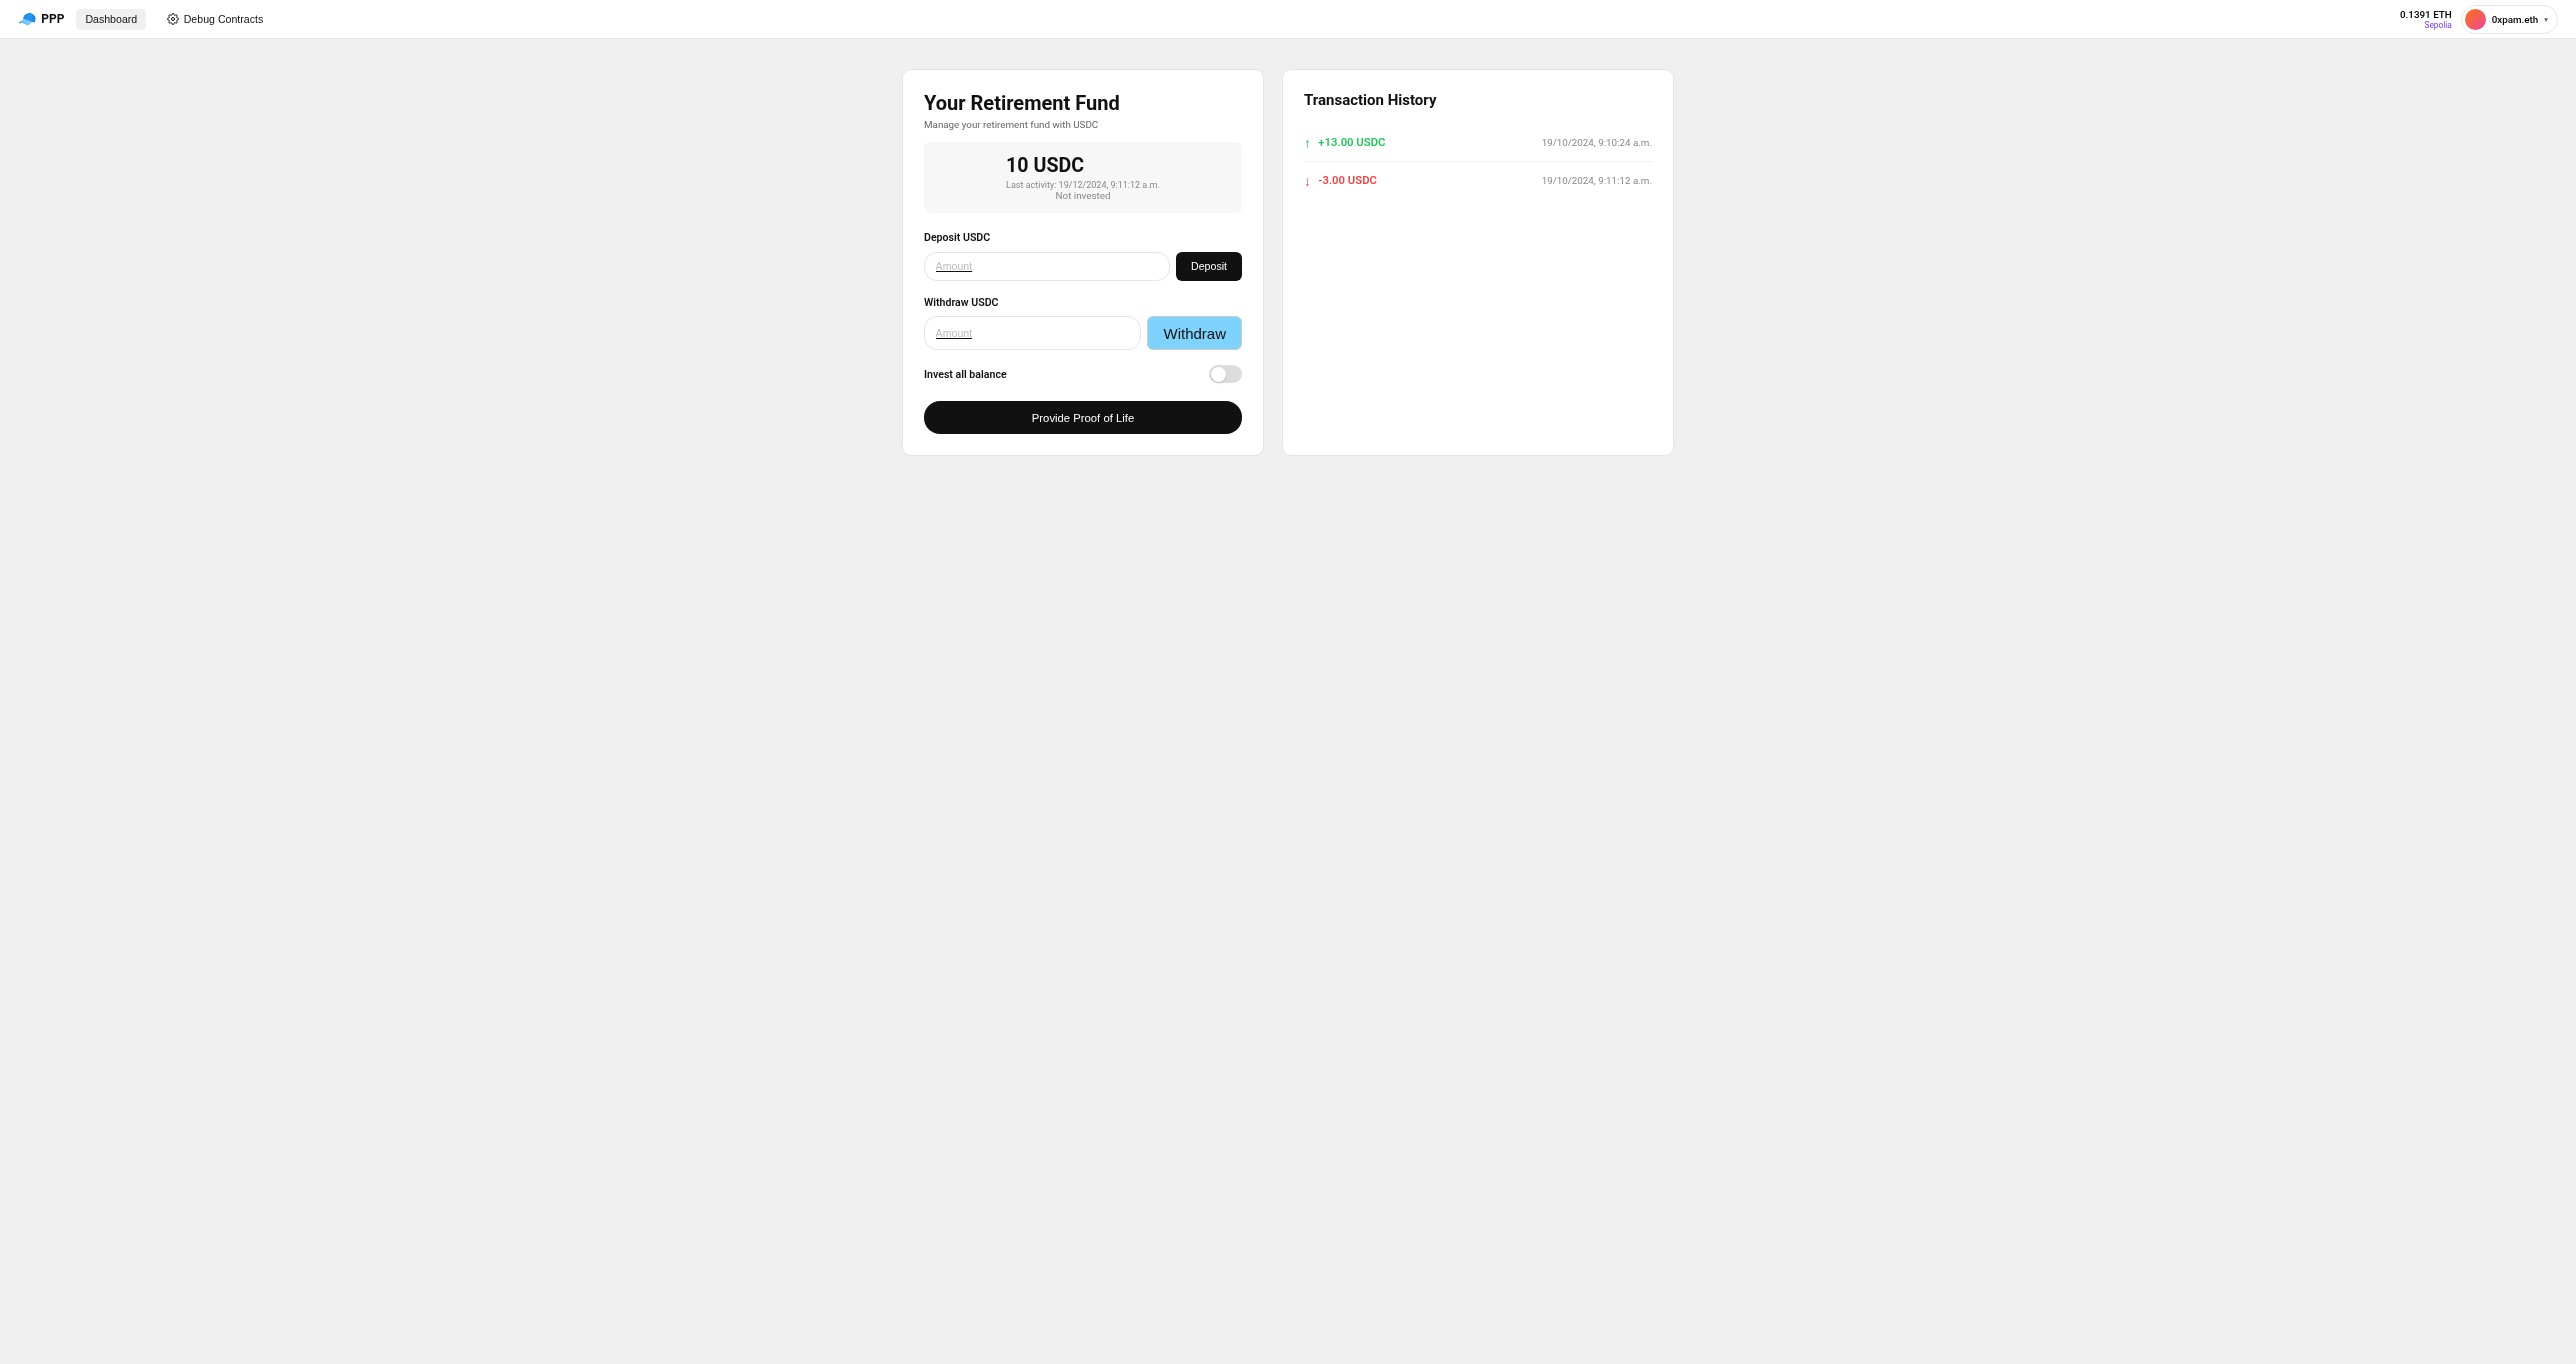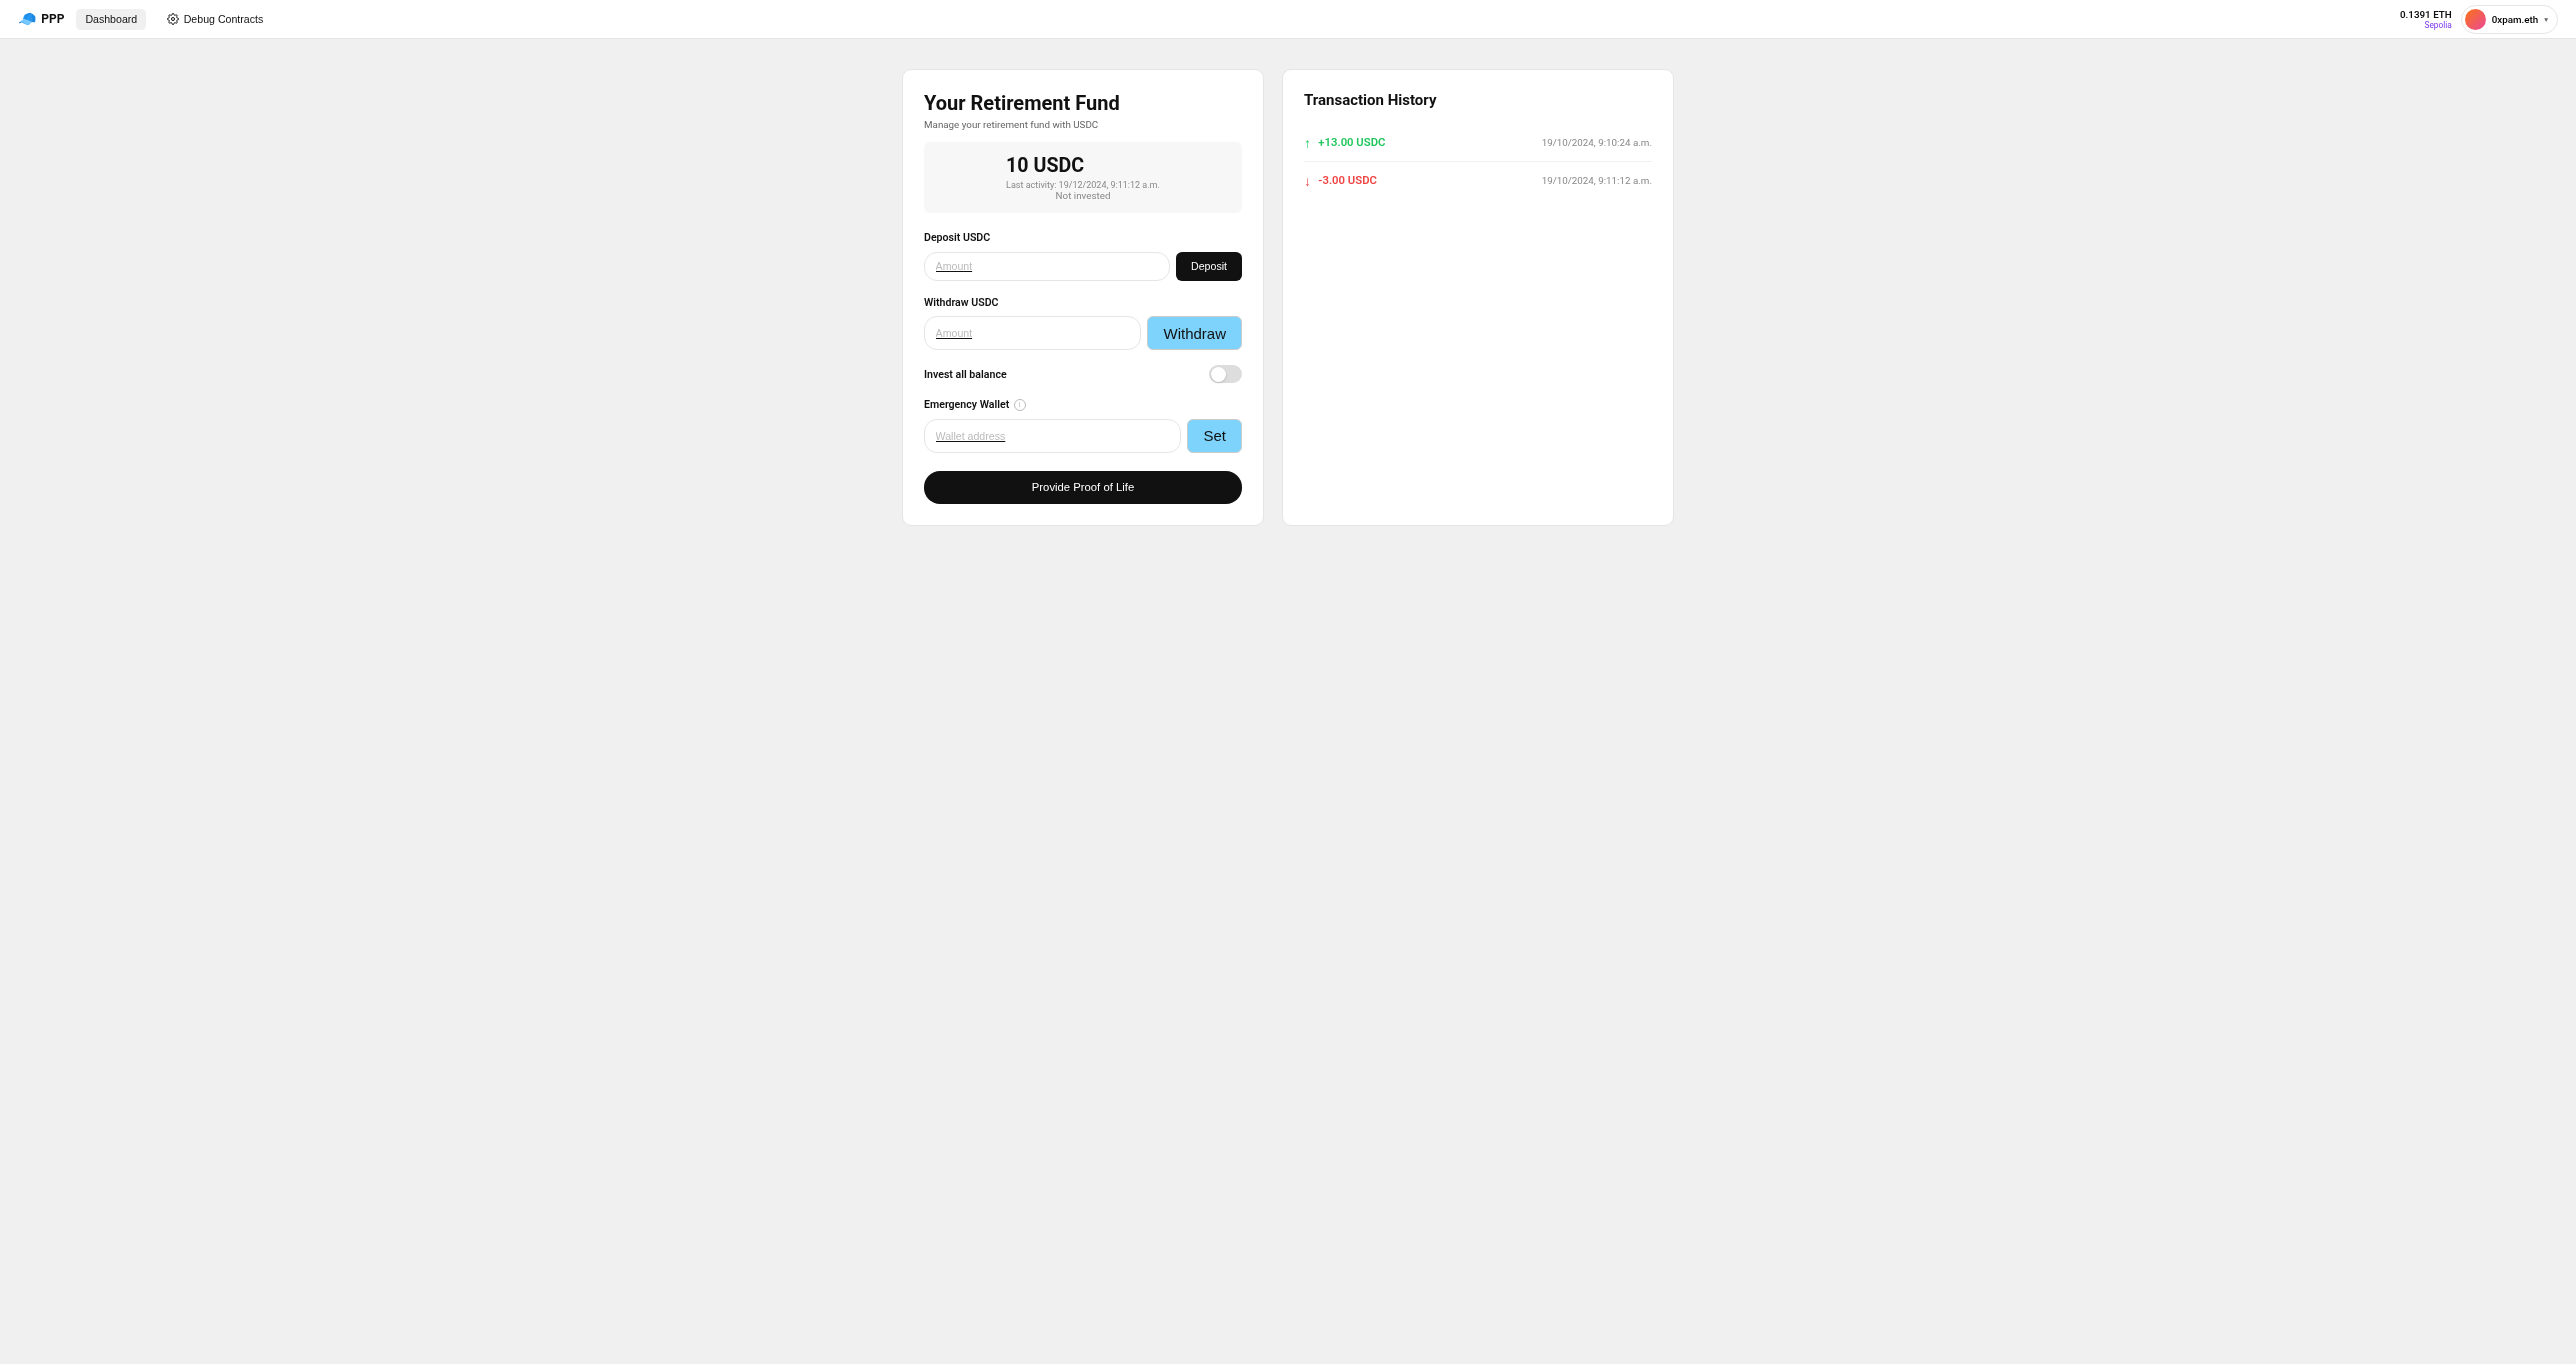--- a/index.html
+++ b/index.html
@@ -393,30 +393,20 @@
         <input class="input-field" type="text" placeholder="Amount" style="">
         <button class="btn-outline">Withdraw</button>
       </div>
     </div>
 
     <div class="toggle-row">
       <span class="toggle-label">Invest all balance</span>
       <button class="toggle-switch" aria-label="Invest all balance toggle"></button>
     </div>
 
-    <div class="section-mb">
-      <div class="ew-header">
-        <span class="ew-label">Emergency Wallet</span>
-        <div class="ew-info-icon">i</div>
-      </div>
-      <div class="input-row">
-        <input class="input-field" type="text" placeholder="Wallet address" style="">
-        <button class="btn-outline">Set</button>
-      </div>
-    </div>
 
     <button class="btn-proof">Provide Proof of Life</button>
   </div>
 
   <div class="card card-right">
     <h2 class="tx-title">Transaction History</h2>
 
     <div>
 
       <div class="tx-item">

